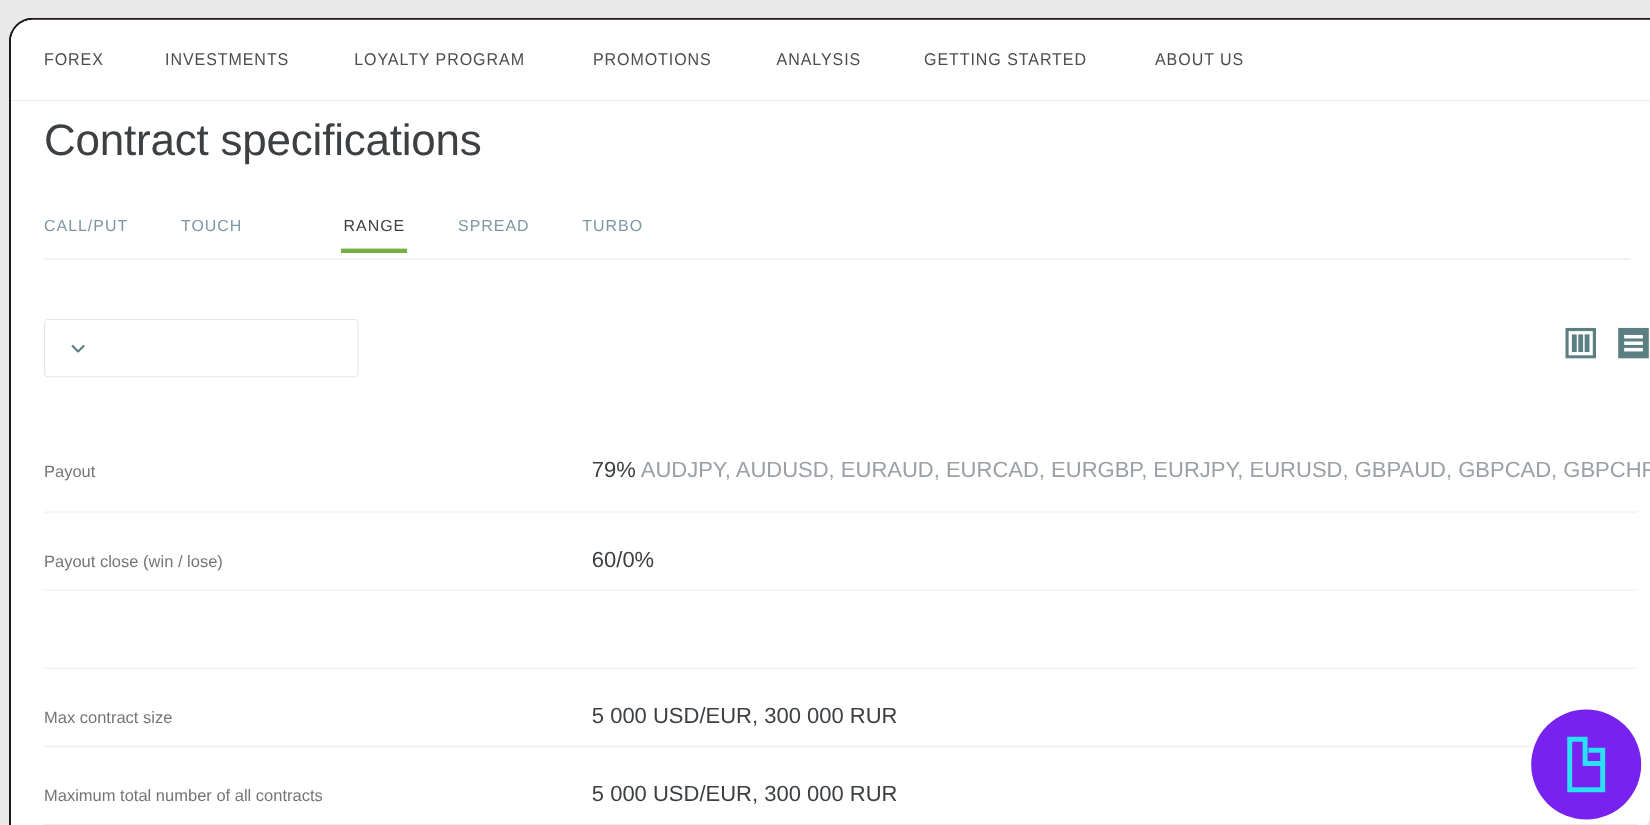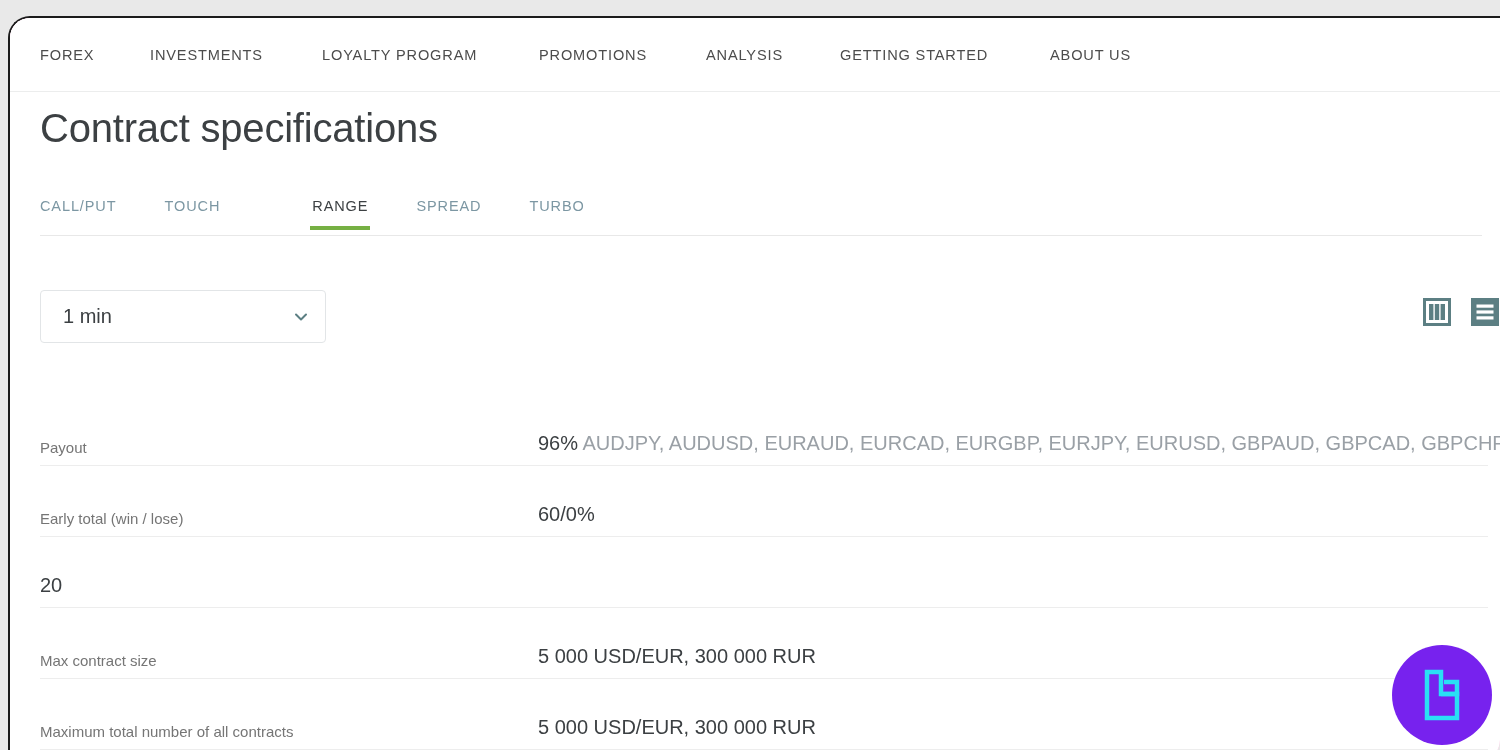--- a/index.html
+++ b/index.html
@@ -157,21 +157,21 @@
 
   
   .spec-table {
     position: absolute;
     left: 30px;
     top: 358px;
     width: 1448px;
   }
   .spec-row {
     display: flex;
-    align-items: flex-end;
+    align-items: center;
     border-bottom: 1px solid #ededed;
     min-height: 71px;
     padding-top: 22px;
     padding-bottom: 6px;
   }
   .spec-row.tall { min-height: 90px; }
   .spec-label {
     width: 498px;
     flex: 0 0 498px;
     font-size: 15px;
@@ -226,21 +226,20 @@
       <div class="tab">CALL/PUT</div>
       <div class="tab">TOUCH</div>
       <div class="tab active">RANGE</div>
       <div class="tab">SPREAD</div>
       <div class="tab">TURBO</div>
     </div>
 
     <div class="control-row">
 
       <div class="select-box">
-        <span class="select-value" title="1 min">1 min</span>
         <span class="chevron">
           <svg viewBox="0 0 16 16" width="16" height="16" aria-hidden="true">
             <path d="M3 5.5 L8 10.5 L13 5.5" fill="none" stroke="#5c7f83" stroke-width="2" stroke-linecap="round" stroke-linejoin="round"></path>
           </svg>
         </span>
       </div>
 
       <div class="view-toggles">
         <div class="vt-btn">
           <span>
@@ -263,31 +262,30 @@
           </span>
         </div>
       </div>
     </div>
 
     <div class="spec-table">
 
       <div class="spec-row tall">
         <div class="spec-label">Payout</div>
         <div class="spec-value">
-          <span class="payout-pct">96%</span><span class="payout-list"> AUDJPY, AUDUSD, EURAUD, EURCAD, EURGBP, EURJPY, EURUSD, GBPAUD, GBPCAD, GBPCHF, GBPJPY, GBPUSD, NZDJPY, NZDUSD, USDCAD, USDCHF, USDJPY, XAGUSD, XAUUSD</span>
+          <span class="payout-pct">79%</span><span class="payout-list"> AUDJPY, AUDUSD, EURAUD, EURCAD, EURGBP, EURJPY, EURUSD, GBPAUD, GBPCAD, GBPCHF, GBPJPY, GBPUSD, NZDJPY, NZDUSD, USDCAD, USDCHF, USDJPY, XAGUSD, XAUUSD</span>
         </div>
       </div>
 
       <div class="spec-row">
-        <div class="spec-label">Early total (win / lose)</div>
+        <div class="spec-label">Payout close (win / lose)</div>
         <div class="spec-value">60/0%</div>
       </div>
 
       <div class="spec-row">
-        <div class="spec-value">20</div>
       </div>
 
       <div class="spec-row">
         <div class="spec-label">Max contract size</div>
         <div class="spec-value">5 000 USD/EUR, 300 000 RUR</div>
       </div>
 
       <div class="spec-row">
         <div class="spec-label">Maximum total number of all contracts</div>
         <div class="spec-value">5 000 USD/EUR, 300 000 RUR</div>

